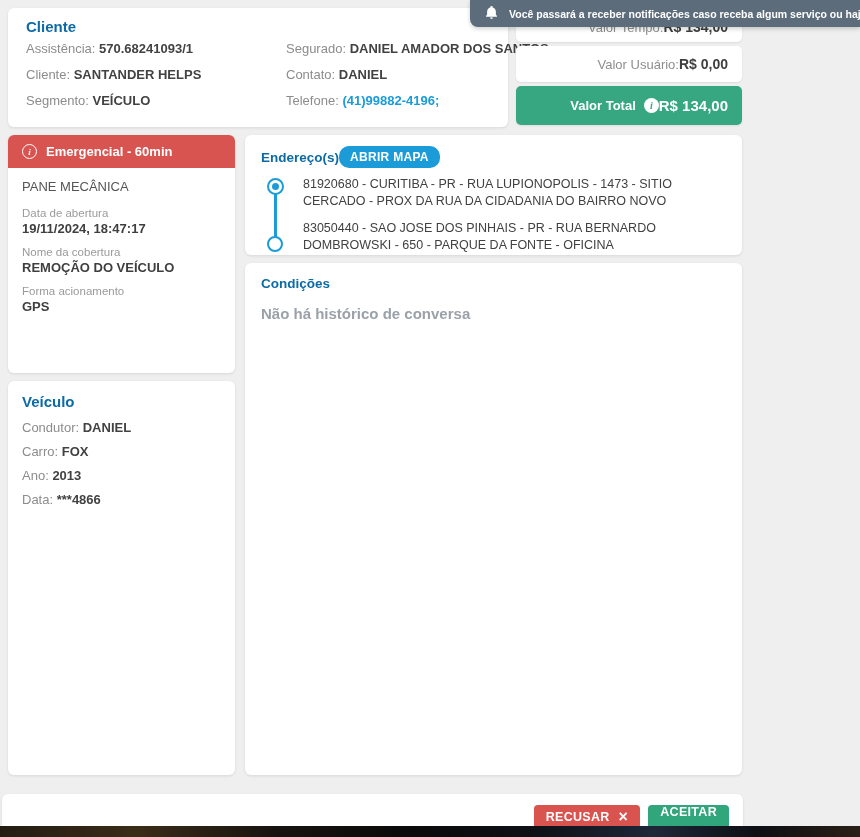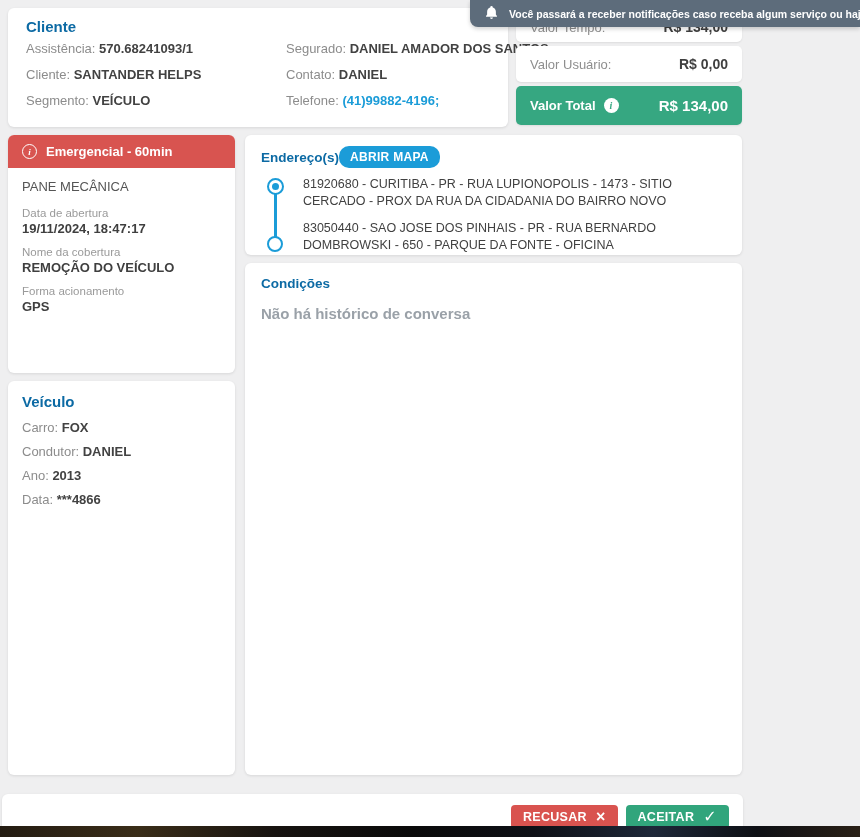--- a/index.html
+++ b/index.html
@@ -29,22 +29,22 @@
   .card-title{color:#0c6aa4;font-weight:bold;font-size:15px;}
   .cliente .card-title{position:absolute;left:18px;top:10px;}
   .field-row{position:absolute;font-size:13px;white-space:nowrap;}
   .flabel{color:#8c8c8c;}
   .fvalue{color:#424242;font-weight:600;}
   .fvalue.link{color:#1b9cd8;font-weight:600;cursor:pointer;}
   
   .valor-row{
     position:absolute;left:516px;width:226px;background:#fff;border-radius:5px;
     box-shadow:0 1px 2px rgba(0,0,0,0.08);
-    display:flex;align-items:center;justify-content:space-between;
-    padding:0 14px;box-sizing:border-box;gap:17px;
+    display:flex;align-items:center;justify-content:flex-end;
+    padding:0 14px;box-sizing:border-box;
   }
   .valor-row .vlabel{color:#8e8e8e;font-size:13px;}
   .valor-row .vvalue{color:#3f3f3f;font-weight:bold;font-size:14px;}
   .valor-tempo{top:12px;height:30px;z-index:5;}
   .valor-usuario{top:46px;height:36px;}
   .valor-total{
     top:86px;height:39px;background:#36a781;
   }
   .valor-total .vlabel{color:#fff;font-weight:600;display:flex;align-items:center;gap:8px;}
   .valor-total .vvalue{color:#fff;font-size:15px;}
@@ -104,21 +104,21 @@
     border-radius:6px;box-shadow:0 1px 3px rgba(0,0,0,0.10);
     display:flex;align-items:center;justify-content:flex-end;gap:8px;
     padding-right:14px;box-sizing:border-box;
   }
   .action-btn{
     border:none;border-radius:4px;color:#fff;font-family:inherit;
     font-size:12.5px;font-weight:bold;letter-spacing:0.3px;
     height:24px;padding:0 12px;display:inline-flex;align-items:center;gap:9px;cursor:pointer;
   }
   .btn-recusar{background:#d9534f;}
-  .btn-aceitar{background:#31a57c;}
+  .btn-aceitar{background:#31a57c;flex-direction:column;}
   .btn-glyph{font-size:16px;line-height:1;font-weight:bold;}
   
   .bottom-strip{
     position:absolute;left:0;top:826px;width:860px;height:11px;
     background:linear-gradient(90deg,#241c12 0%,#3a2d18 16%,#171310 32%,#0a0a0a 48%,#0e1016 62%,#1e2839 76%,#0d0f14 88%,#2a2016 100%);
   }
 </style>
 </head>
 <body>
 
@@ -185,26 +185,26 @@
       <div class="mini-label">Forma acionamento</div>
       <div class="mini-value">GPS</div>
     </div>
   </div>
 </div>
 
 <div class="card veiculo">
   <div class="content">
     <div class="card-title">Veículo</div>
     <div class="vrow">
+      <span class="flabel">Condutor:</span>
+      <span class="fvalue">DANIEL</span>
+    </div>
+    <div class="vrow">
       <span class="flabel">Carro:</span>
       <span class="fvalue">FOX</span>
-    </div>
-    <div class="vrow">
-      <span class="flabel">Condutor:</span>
-      <span class="fvalue">DANIEL</span>
     </div>
     <div class="vrow">
       <span class="flabel">Ano:</span>
       <span class="fvalue">2013</span>
     </div>
     <div class="vrow">
       <span class="flabel">Data:</span>
       <span class="fvalue">***4866</span>
     </div>
   </div>

